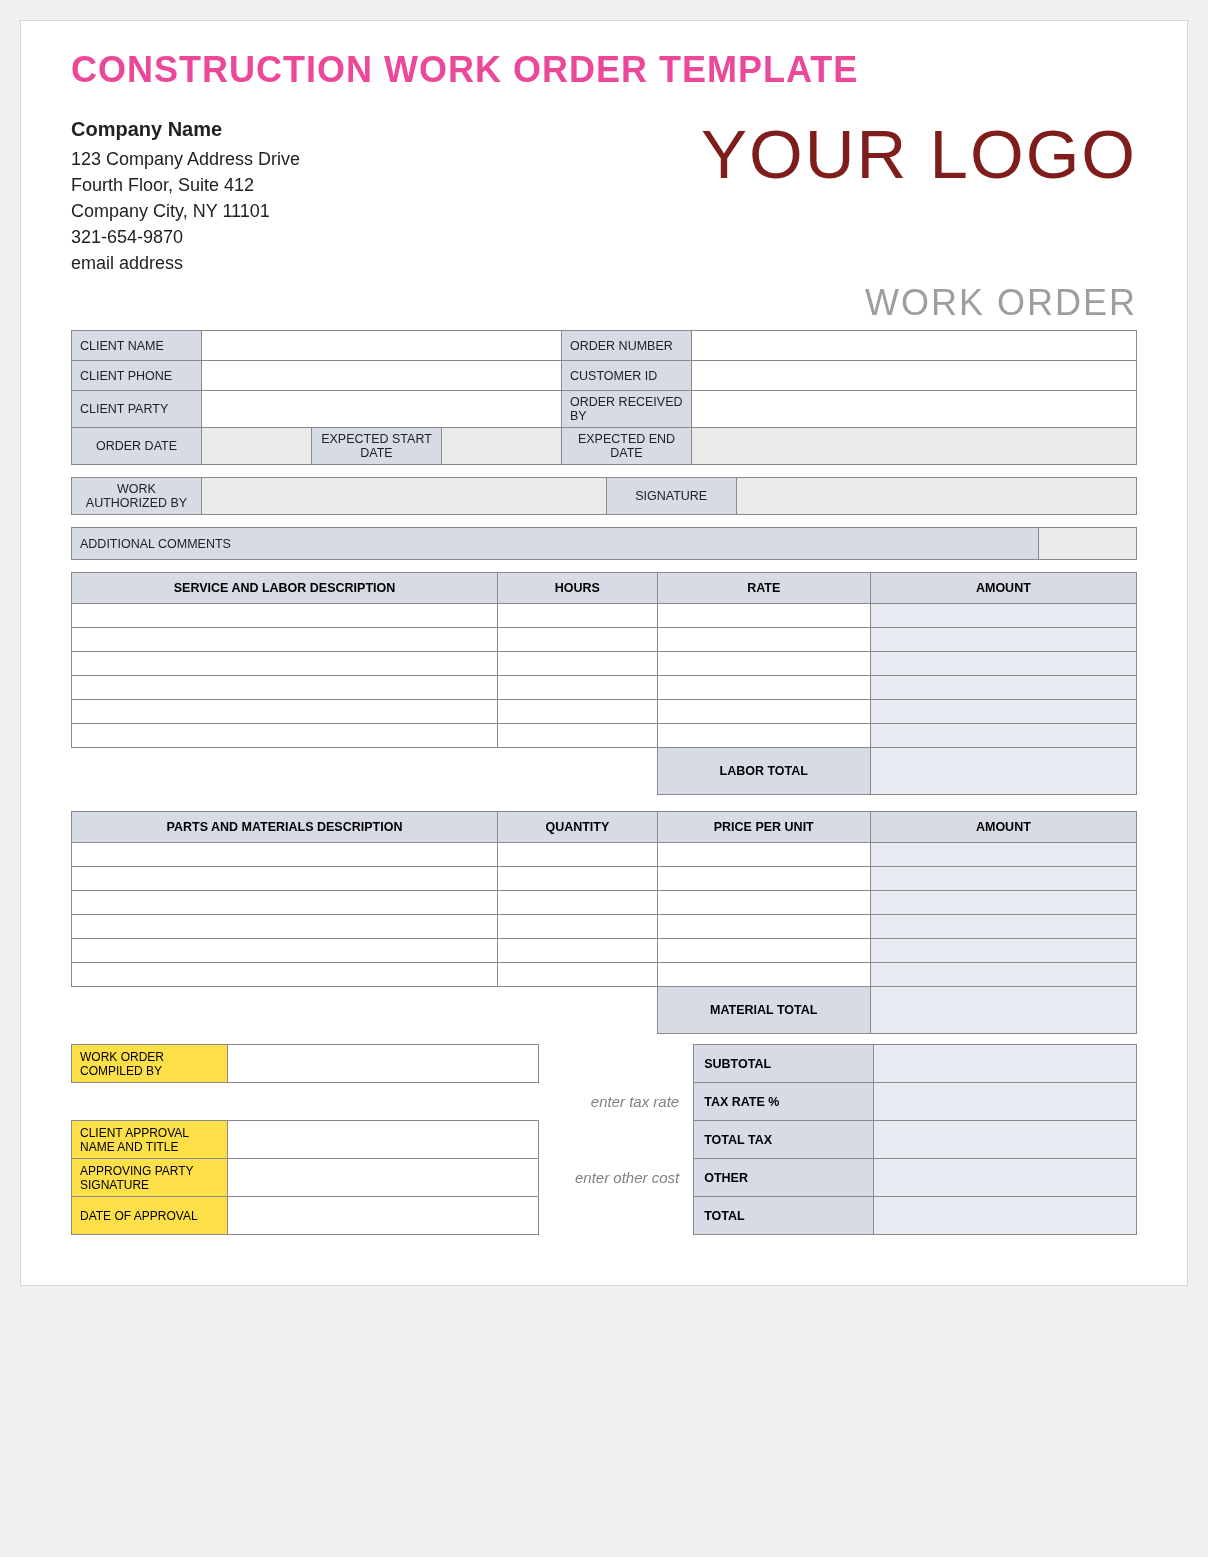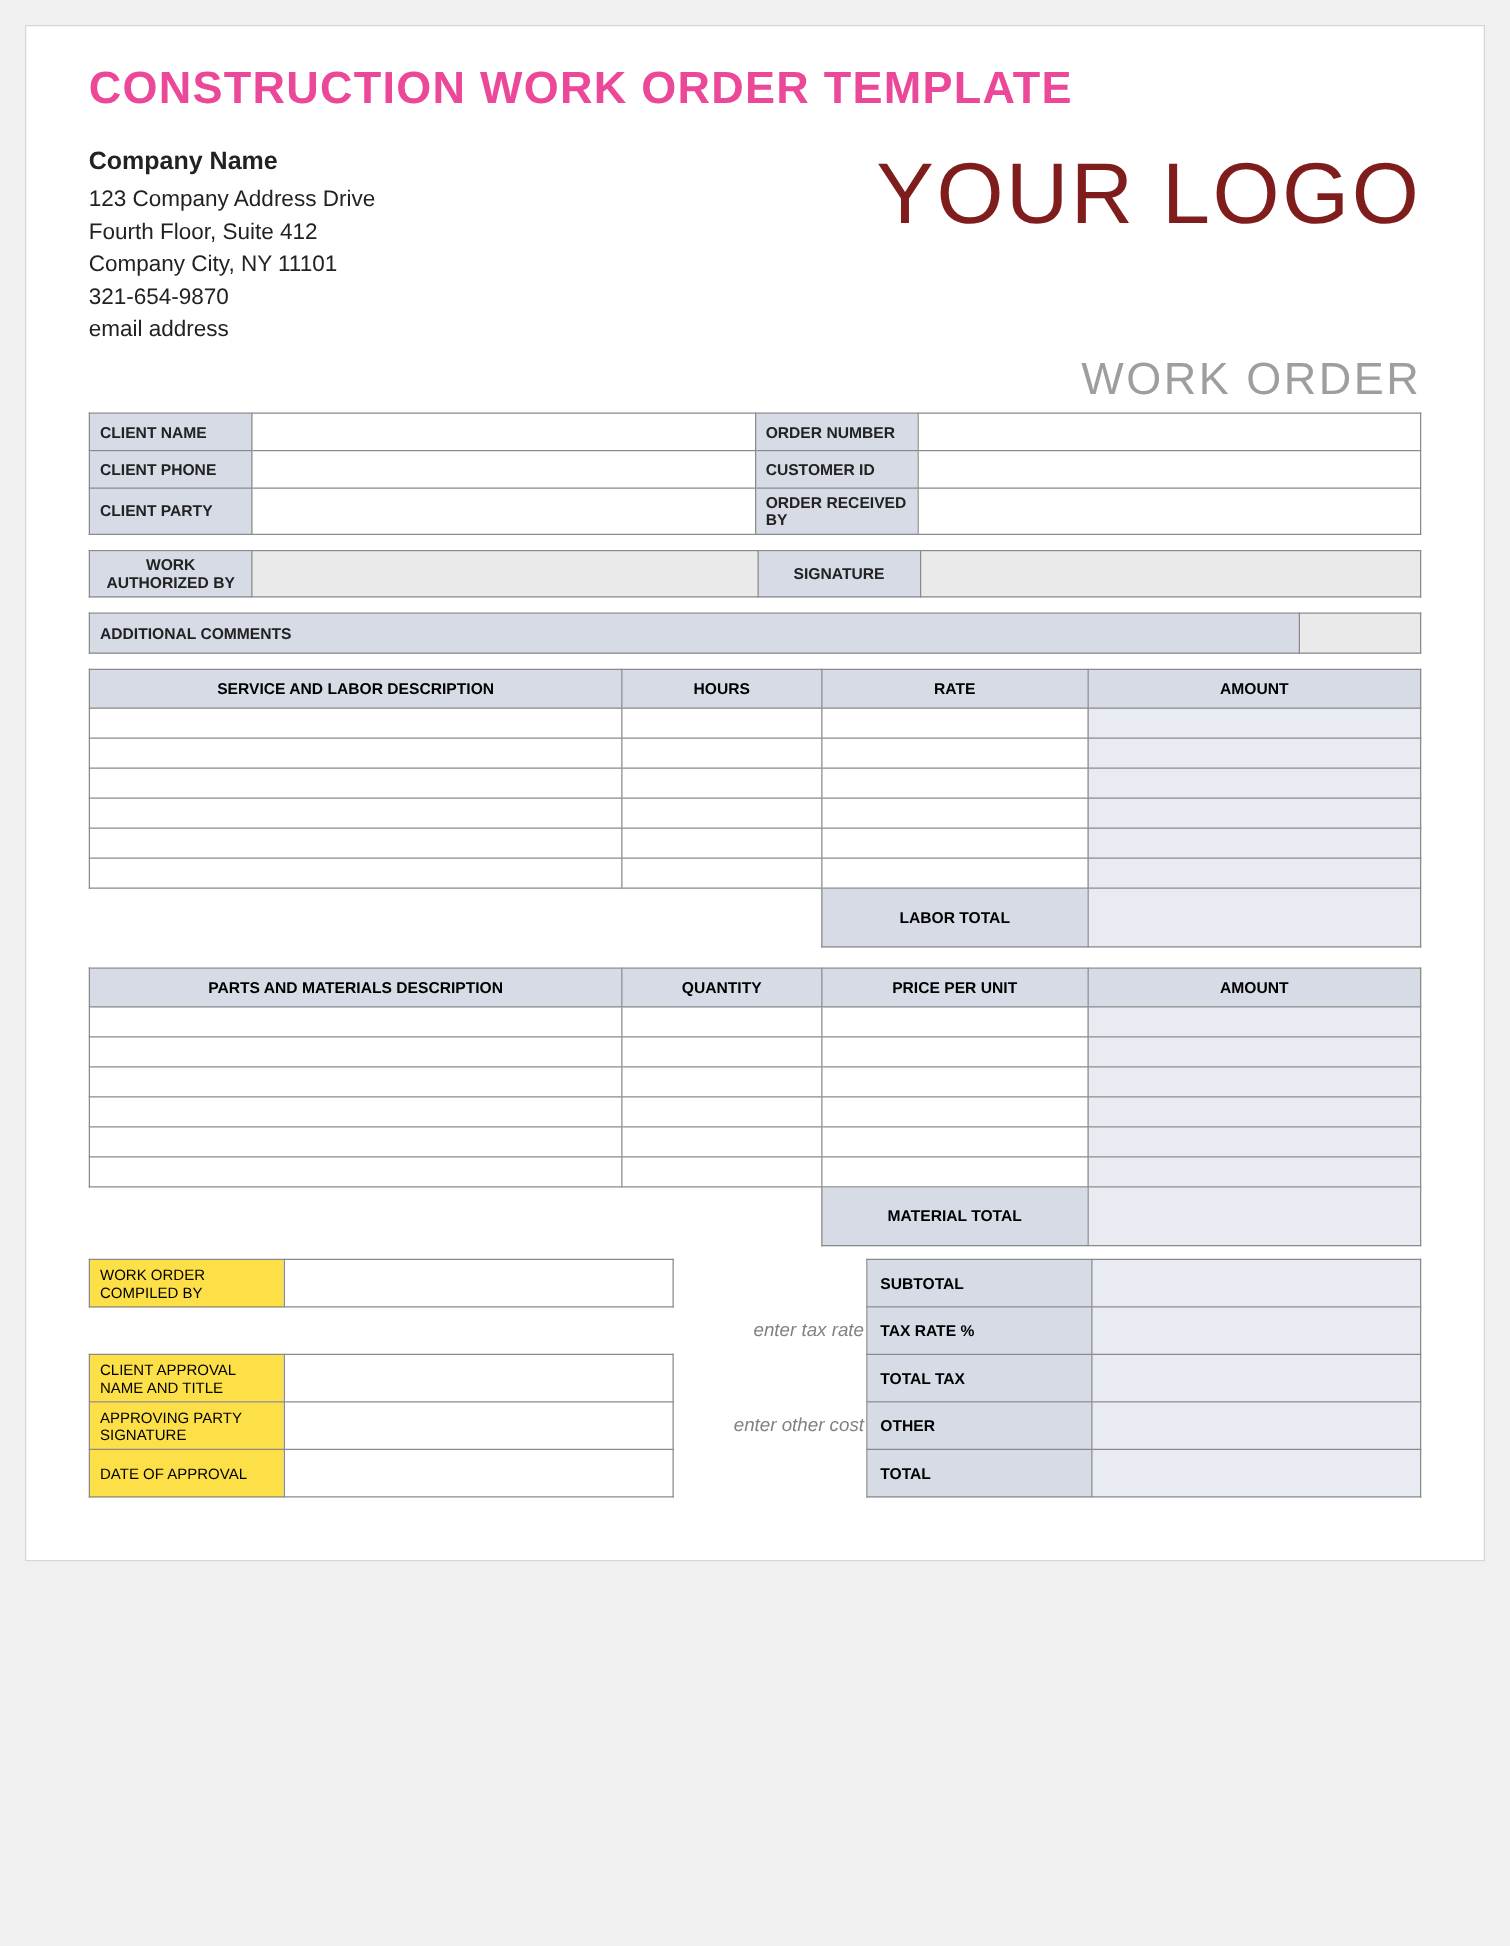--- a/index.html
+++ b/index.html
@@ -63,21 +63,21 @@
     font-size: 14px;
   }
   table.grid td, table.grid th {
     border: 1px solid #8a8a8a;
     padding: 4px 8px;
     height: 30px;
     vertical-align: middle;
   }
   .lbl {
     background: #d6dbe6;
-    font-weight: 700;
+    font-weight: 400;
     font-size: 12.5px;
     color: #222;
   }
   .lbl-center { text-align: center; }
   .lbl-left { text-align: left; }
   .val { background: #fff; }
   .val-shade { background: #eaeaea; }
 
   table.grid.desc td.big { height: 100px; vertical-align: top; padding-top: 8px; }
   table.grid.desc td.tall-lbl { vertical-align: middle; }
@@ -131,21 +131,21 @@
     width: 130px;
   }
   .footer-grid td.valf { background: #fff; }
   .footer-grid td.hint {
     border: none;
     background: transparent;
     text-align: right;
     font-style: italic;
     color: #828282;
     font-size: 15px;
-    padding-right: 2px;
+    padding-right: 14px;
     width: 130px;
   }
   .footer-grid td.spacer { border: none; background: transparent; width: 130px; }
   .footer-grid td.sum-lbl {
     background: #d6dbe6;
     font-weight: 700;
     font-size: 12.5px;
     width: 150px;
     padding-left: 10px;
   }
@@ -188,20 +188,28 @@
       <td class="val" colspan="3"></td>
       <td class="lbl lbl-left">CUSTOMER ID</td>
       <td class="val" colspan="3"></td>
     </tr>
     <tr>
       <td class="lbl lbl-left">CLIENT PARTY</td>
       <td class="val" colspan="3"></td>
       <td class="lbl lbl-left">ORDER RECEIVED BY</td>
       <td class="val" colspan="3"></td>
     </tr>
+    <tr>
+      <td class="lbl lbl-center">ORDER DATE</td>
+      <td class="val-shade" style="width:110px"></td>
+      <td class="lbl lbl-center" style="width:130px">EXPECTED START DATE</td>
+      <td class="val-shade" style="width:120px"></td>
+      <td class="lbl lbl-center">EXPECTED END DATE</td>
+      <td class="val-shade" colspan="3"></td>
+    </tr>
   </tbody>
     </table>
 
   <table class="grid">
     <tbody>
         <tr>
       <td class="lbl lbl-center" style="width:130px">WORK AUTHORIZED BY</td>
       <td class="val-shade" style="width:38%"></td>
       <td class="lbl lbl-center" style="width:130px">SIGNATURE</td>
       <td class="val-shade"></td>

